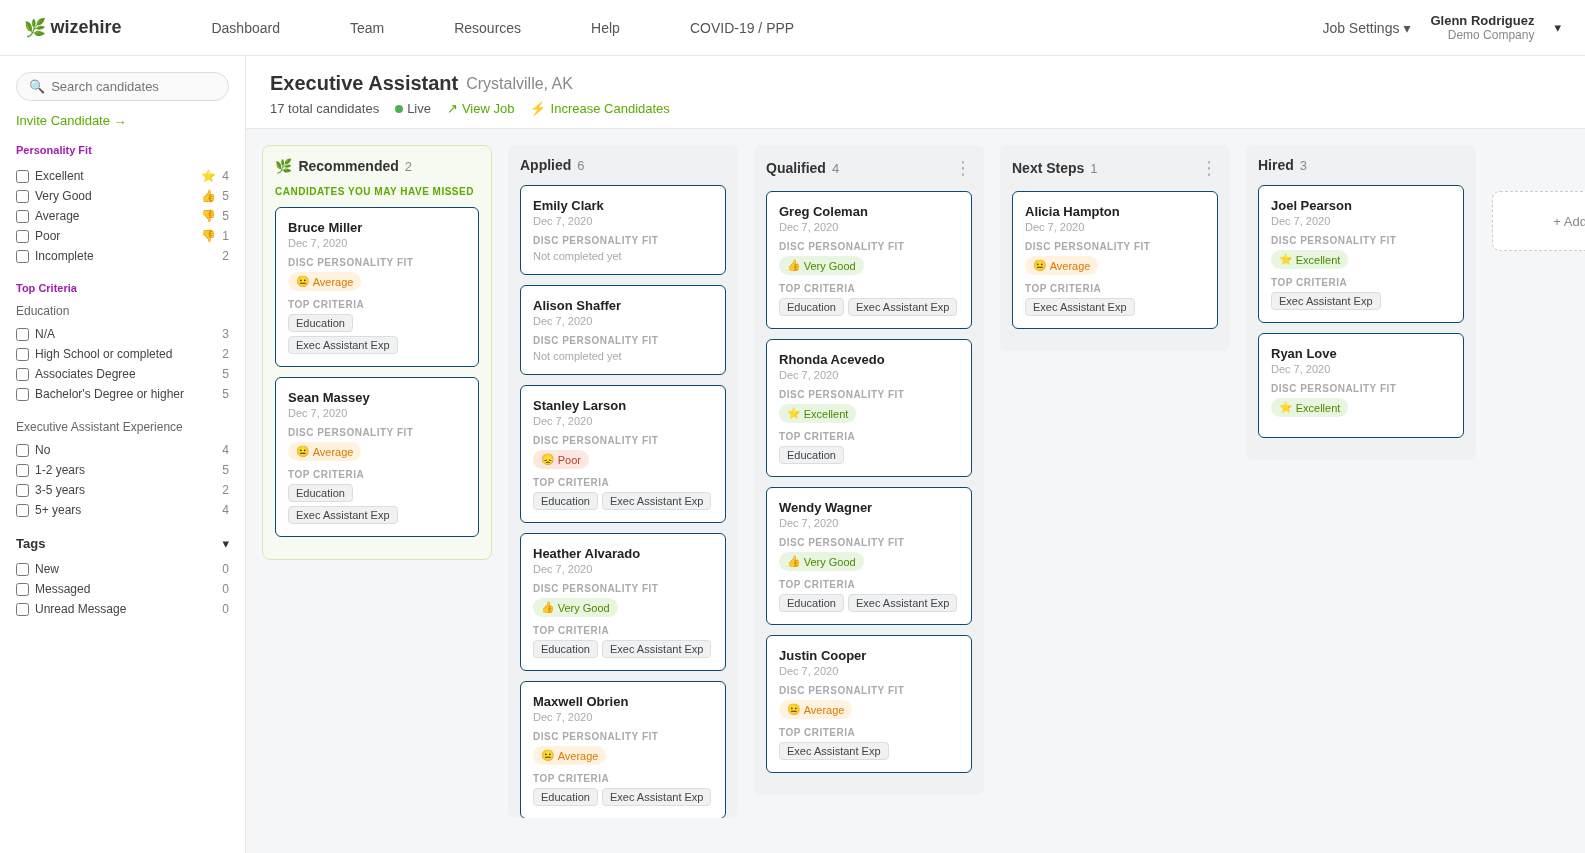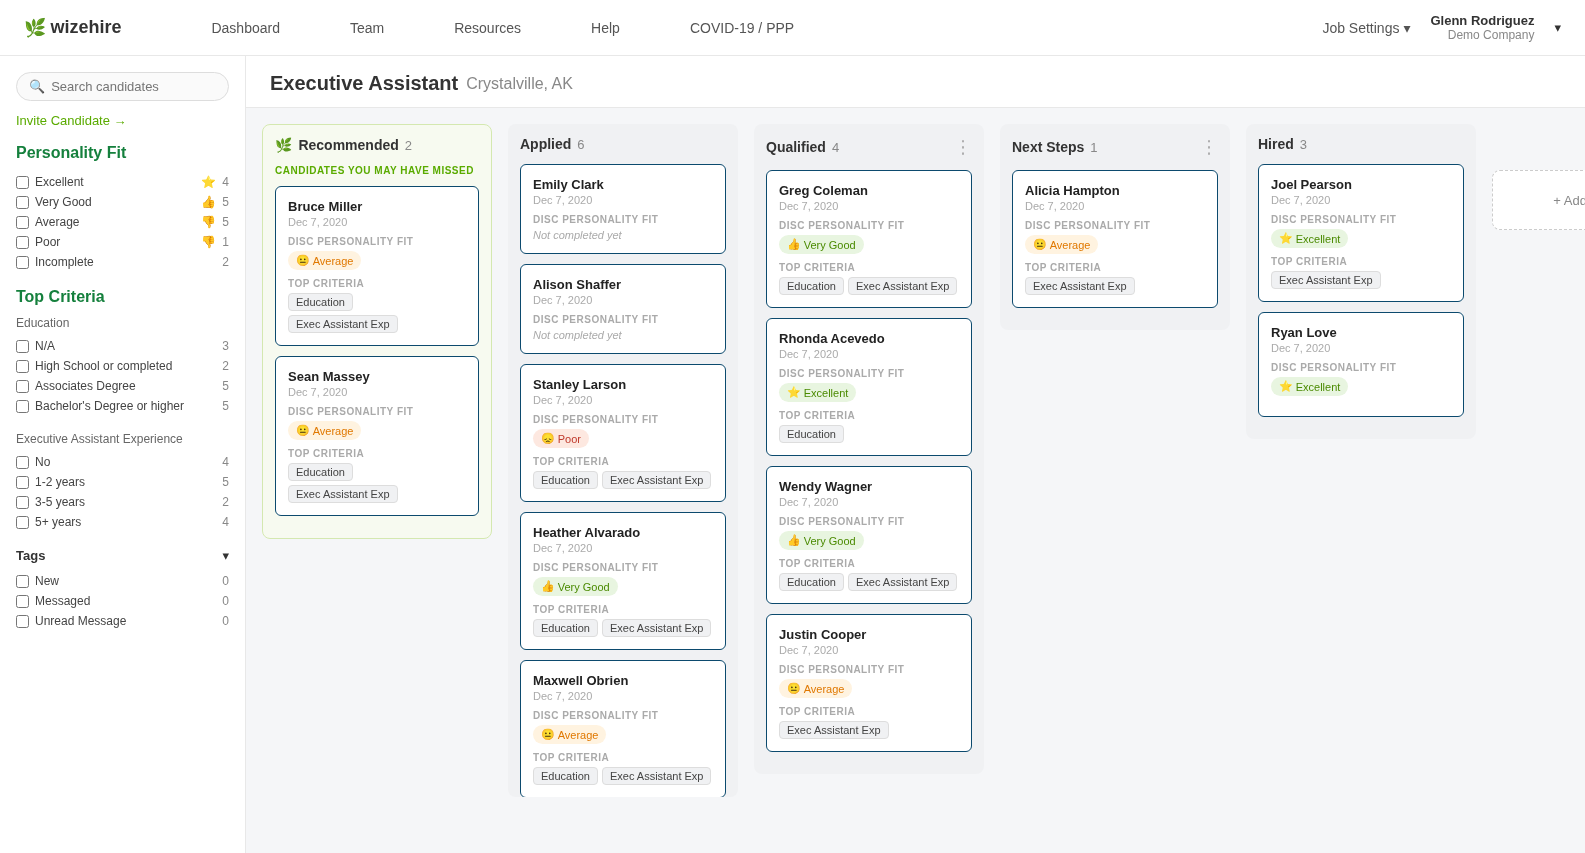--- a/index.html
+++ b/index.html
@@ -49,21 +49,21 @@
     .search-box input {
       border: none;
       background: transparent;
       outline: none;
       font-size: 13px;
       color: #555;
       width: 100%;
     }
     .invite-link { color: #5aab00; font-size: 13px; font-weight: 500; cursor: pointer; display: flex; align-items: center; gap: 4px; margin-bottom: 16px; }
 
-    .sidebar-section-title { font-weight: 600; font-size: 16px; color: #15803d; margin-bottom: 10px; margin-top: 8px; }
+    .sidebar-section-title { font-weight: 600; font-size: 11px; color: #a21caf; margin-bottom: 10px; margin-top: 8px; }
     .filter-group { margin-bottom: 16px; }
     .filter-group-label { font-size: 12px; color: #666; margin-bottom: 6px; }
     .filter-item { display: flex; align-items: center; gap: 6px; padding: 3px 0; }
     .filter-item input[type=checkbox] { accent-color: #5aab00; }
     .filter-item-label { flex: 1; font-size: 12px; color: #444; }
     .filter-item-count { font-size: 12px; color: #888; }
     .filter-icon { font-size: 12px; }
 
     .tags-header { display: flex; align-items: center; justify-content: space-between; cursor: pointer; margin-bottom: 8px; }
     .tags-title { font-weight: 600; font-size: 13px; color: #333; }
@@ -100,21 +100,21 @@
       background: #fff;
       border-radius: 6px;
       padding: 12px;
       margin-bottom: 10px;
       border: 1px solid #0c4a6e;
       cursor: pointer;
     }
     .candidate-name { font-weight: 600; font-size: 13px; color: #222; margin-bottom: 2px; }
     .candidate-date { font-size: 11px; color: #aaa; margin-bottom: 8px; }
     .disc-label { font-size: 10px; color: #aaa; text-transform: uppercase; letter-spacing: 0.5px; margin-bottom: 4px; font-weight: 600; }
-    .not-completed { font-size: 11px; color: #aaa; font-style: italic; }
+    .not-completed { font-size: 11px; color: #aaa; }
     .badge {
       display: inline-flex;
       align-items: center;
       gap: 3px;
       padding: 3px 8px;
       border-radius: 12px;
       font-size: 11px;
       font-weight: 500;
       margin-bottom: 8px;
     }
@@ -294,20 +294,35 @@
       </div>
     </div>
   </aside>
 
   <div class="content">
     <div class="content-header">
       <div class="page-title">
         <span>Executive Assistant</span>
         <span class="page-location">Crystalville, AK</span>
       </div>
+      <div class="page-meta">
+        <span>17 total candidates</span>
+        <div class="live-badge">
+          <div class="live-dot"></div>
+          <span>Live</span>
+        </div>
+        <span class="meta-link">
+          <span>↗</span>
+          <span>View Job</span>
+        </span>
+        <span class="meta-link">
+          <span>⚡</span>
+          <span>Increase Candidates</span>
+        </span>
+      </div>
     </div>
 
     <div class="kanban">
 
       <div class="kanban-column recommended">
         <div class="column-header">
           <div class="column-title">
             <span style="color:#5aab00;">🌿</span>
             <span>Recommended</span>
             <span class="column-count">2</span>

